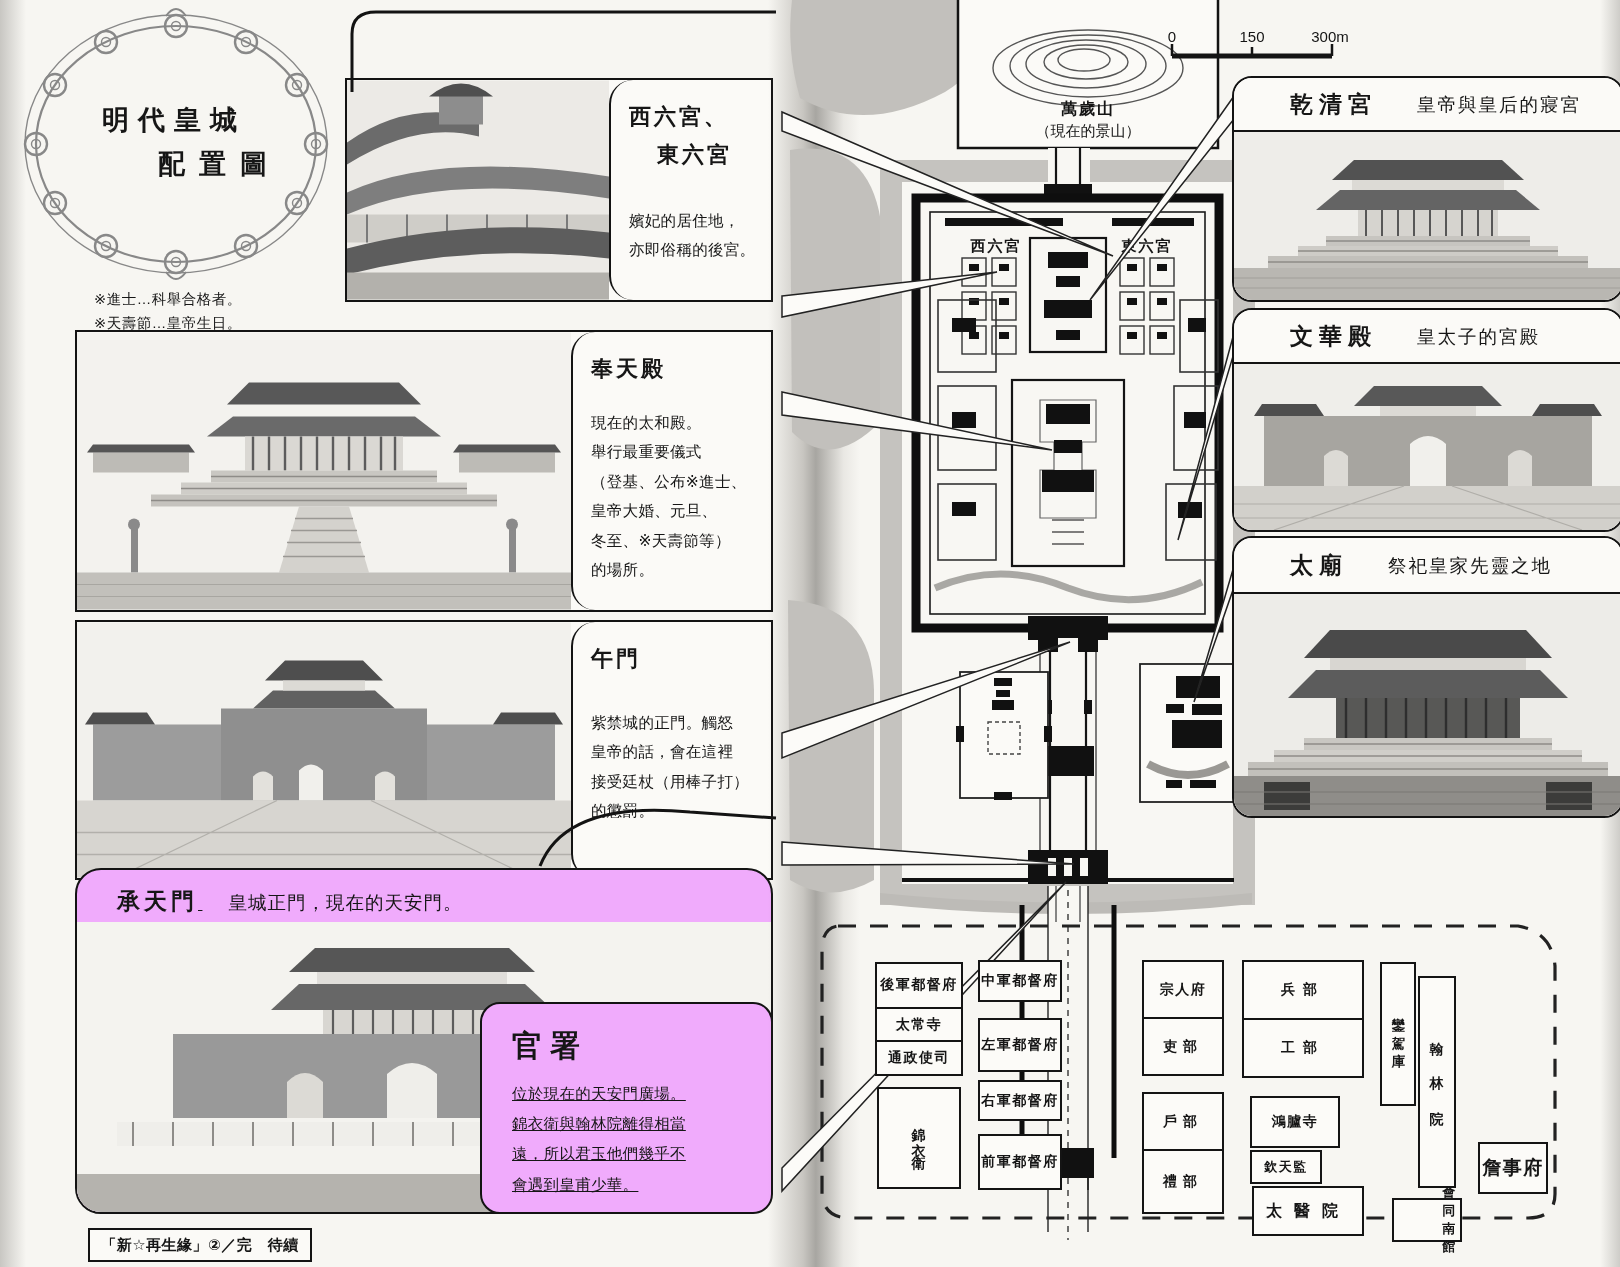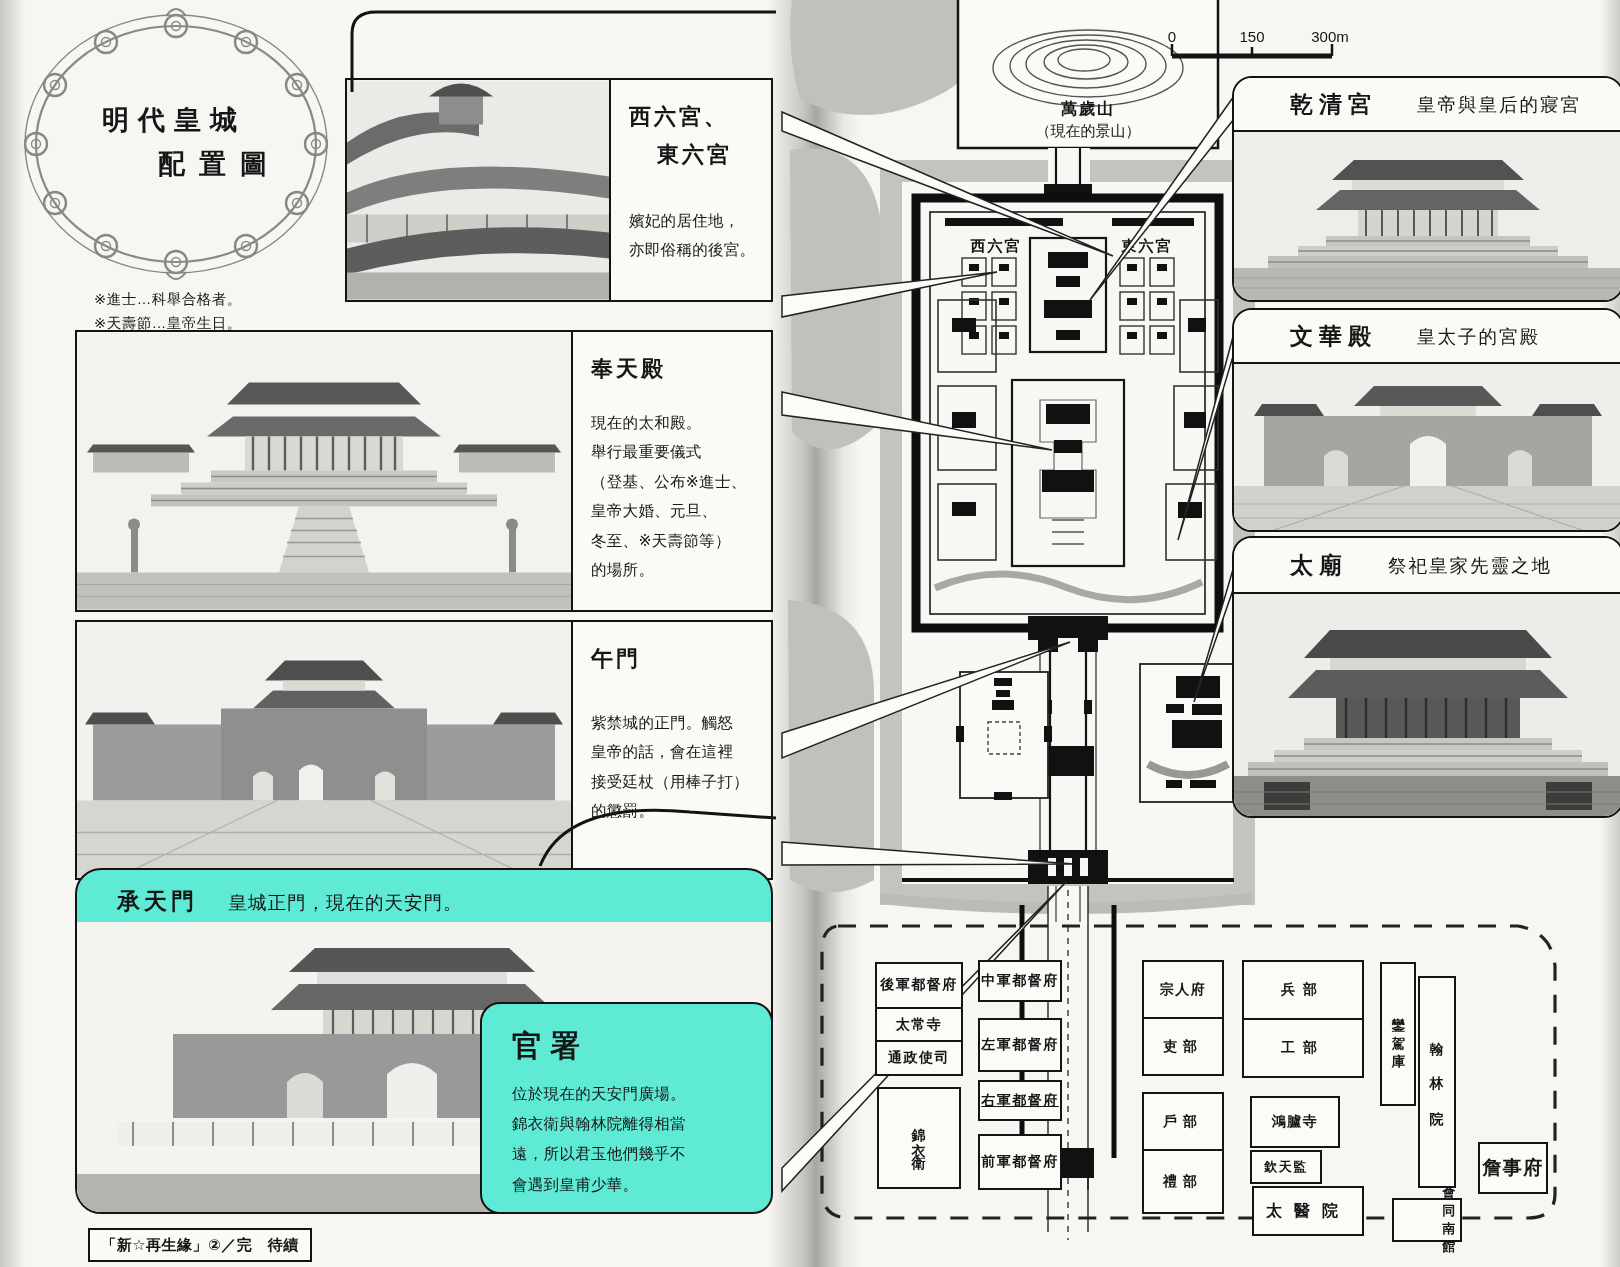--- a/index.html
+++ b/index.html
@@ -6,25 +6,25 @@
   html, body { background:#4c4a47; }
   #stage{
     position:relative; width:1620px; height:1267px; overflow:hidden;
     background:#f7f6f2; color:#161616;
     font-family:"Liberation Sans","DejaVu Sans",sans-serif;
   }
   .abs{position:absolute;}
   
   .panel{position:absolute; background:#fbfaf7; border:2.5px solid #131313; display:flex; overflow:hidden;}
   .photo{display:block; height:100%; flex:0 0 auto;}
-  .ptext{flex:1 1 auto; border-left:2px solid #131313; background:#fbfaf7; padding:22px 0 0 18px;}
+  .ptext{flex:1 1 auto; border-left:2px solid #131313; background:#fbfaf7; padding:22px 0 0 18px;border-radius:24px;}
   .ptitle{font-weight:bold; font-size:22px; letter-spacing:3px;}
   .ptitle2{font-weight:bold; font-size:22px; letter-spacing:3px; margin-left:28px; margin-top:8px;}
   .pbody{margin-top:24px; font-size:15.5px; line-height:1.9; letter-spacing:.3px; white-space:pre-line;}
-  .round-panel{position:absolute; background:#5eead4; border:2.5px solid #131313; border-radius:26px; overflow:hidden;}
+  .round-panel{position:absolute; background:#f0abfc; border:2.5px solid #131313; border-radius:26px; overflow:hidden;text-decoration:underline;}
   .hdr-title{font-weight:bold; font-size:23px; letter-spacing:4px; display:inline-block;}
   .hdr-sub{font-size:18.5px; letter-spacing:1px; display:inline-block; margin-left:26px;}
   
   .main-title1{position:absolute; left:102px; top:102px; font-size:27px; font-weight:bold; letter-spacing:9px;}
   .main-title2{position:absolute; left:158px; top:146px; font-size:27px; font-weight:bold; letter-spacing:14px;}
   .notes{position:absolute; left:94px; top:288px; font-size:14.5px; line-height:1.65; letter-spacing:.5px; white-space:pre-line;}
   .footer-box{
     position:absolute; left:88px; top:1228px; width:224px; height:34px;
     border:2.5px solid #131313; background:#fbfaf7; display:flex; align-items:center; justify-content:center;
     font-size:15px; font-weight:bold; letter-spacing:.5px;
@@ -441,21 +441,21 @@
   </svg>
 
   <div class="office-stack" style="left:875px; top:962px; width:88px; height:114px;">
     <div class="row" style="flex:1.35;">後軍都督府</div>
     <div class="row" style="flex:1;">太常寺</div>
     <div class="row" style="flex:1;">通政使司</div>
   </div>
   <div class="office vert" style="left:877px; top:1087px; width:84px; height:102px; letter-spacing:14px;">錦衣衛</div>
   <div class="office" style="left:978px;  top:960px;  width:84px; height:42px;">中軍都督府</div>
   <div class="office" style="left:978px;  top:1018px; width:84px; height:54px;">左軍都督府</div>
-  <div class="office" style="left:978px;  top:1080px; width:84px; height:41px;text-decoration:underline;">右軍都督府</div>
+  <div class="office" style="left:978px;  top:1080px; width:84px; height:41px;">右軍都督府</div>
   <div class="office" style="left:978px;  top:1134px; width:84px; height:56px;">前軍都督府</div>
 
   <div class="office-stack" style="left:1142px; top:1092px; width:82px; height:122px;">
     <div class="row" style="flex:1; letter-spacing:6px;">戶部</div>
     <div class="row" style="flex:1.1; letter-spacing:6px;">禮部</div>
   </div>
   <div class="office-stack" style="left:1142px; top:960px; width:82px; height:116px;">
     <div class="row" style="flex:1;">宗人府</div>
     <div class="row" style="flex:1; letter-spacing:6px;">吏部</div>
   </div>

